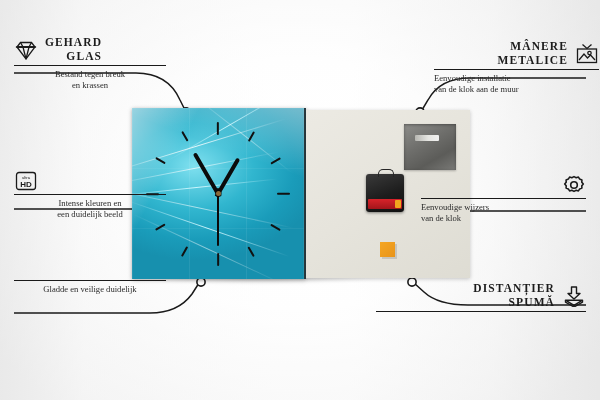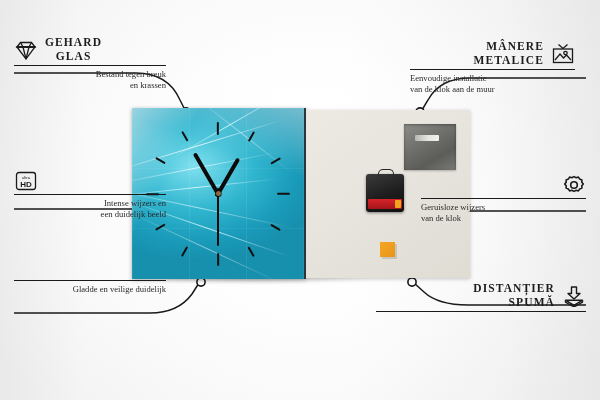--- a/index.html
+++ b/index.html
@@ -30,22 +30,22 @@
     font-size:11.5px;font-weight:bold;letter-spacing:1.1px;
     color:#1c1c1c;line-height:13.5px;text-transform:uppercase;
     white-space:pre-line;
   }
   .feat-rule{height:1px;background:#1a1a1a;margin-top:2px;}
   .feat-desc{
     font-size:8.6px;color:#2b2b2b;line-height:11.2px;
     margin-top:3px;white-space:pre-line;
   }
   .left .feat-head{justify-content:flex-start;}
-  .left .feat-title{text-align:center;}
-  .left .feat-desc{text-align:right;}
+  .left .feat-title{text-align:right;}
+  .left .feat-desc{text-align:center;}
   .right .feat-head{justify-content:flex-end;flex-direction:row;}
   .right .feat-title{text-align:right;}
   .right .feat-desc{text-align:left;}
 
   .ico{width:24px;height:22px;flex:0 0 auto;display:block;}
 
   
   #product{position:absolute;left:132px;top:108px;width:338px;height:180px;}
   #clock-shadow{
     position:absolute;left:0;top:168px;width:338px;height:16px;
@@ -214,30 +214,30 @@
 
   <div class="feature left" style="left:14px;top:170px;width:152px;">
     <div class="feat-head">
       <svg class="ico" viewBox="0 0 24 22">
         <rect x="2.5" y="2.5" width="19" height="17" rx="2.5" fill="none" stroke="#1a1a1a" stroke-width="1.3"></rect>
         <text x="12" y="9.4" font-family="Liberation Sans, sans-serif" font-size="4.2" text-anchor="middle" fill="#1a1a1a">ultra</text>
         <text x="12" y="17" font-family="Liberation Sans, sans-serif" font-size="8" font-weight="bold" text-anchor="middle" fill="#1a1a1a">HD</text>
       </svg>
     </div>
     <div class="feat-rule" style="width:152px;"></div>
-    <div class="feat-desc">Intense wijzers en
+    <div class="feat-desc">Intense kleuren en
 een duidelijk beeld</div>
   </div>
 
   <div class="feature left" style="left:14px;top:278px;width:152px;">
     <div class="feat-rule" style="width:152px;"></div>
     <div class="feat-desc">Gladde en veilige duidelijk</div>
   </div>
 
-  <div class="feature right" style="right:25px;top:40px;width:165px;">
+  <div class="feature right" style="right:1px;top:40px;width:165px;">
     <div class="feat-head">
       <div class="feat-title">MÂNERE
 METALICE</div>
       <svg class="ico" viewBox="0 0 24 22">
         <g fill="none" stroke="#1a1a1a" stroke-width="1.3">
           <rect x="2.5" y="6" width="19" height="13.5"></rect>
           <path d="M7.5 1.5 L12 5.5 L16.5 1.5"></path>
           <path d="M4 17 L9 11 L12.5 15 L15.5 12 L20 17"></path>
           <circle cx="14.5" cy="10" r="1.7"></circle>
         </g>
@@ -251,21 +251,21 @@
   <div class="feature right" style="right:14px;top:174px;width:165px;">
     <div class="feat-head">
       <svg class="ico" viewBox="0 0 24 22">
         <g fill="none" stroke="#1a1a1a" stroke-width="1.6" stroke-linejoin="round">
           <path d="M12 2.6 l2.2 1.1 2.2 -0.6 1.3 2 2.2 0.8 -0.1 2.3 1.5 1.8 -1.5 1.8 0.1 2.3 -2.2 0.8 -1.3 2 -2.2 -0.6 -2.2 1.1 -2.2 -1.1 -2.2 0.6 -1.3 -2 -2.2 -0.8 0.1 -2.3 -1.5 -1.8 1.5 -1.8 -0.1 -2.3 2.2 -0.8 1.3 -2 2.2 0.6 Z"></path>
           <circle cx="12" cy="11" r="3.3"></circle>
         </g>
       </svg>
     </div>
     <div class="feat-rule" style="width:165px;"></div>
-    <div class="feat-desc">Geruisloze wijzers
+    <div class="feat-desc">Eenvoudige wijzers
 van de klok</div>
   </div>
 
   <div class="feature right" style="right:14px;top:282px;width:210px;">
     <div class="feat-head">
       <div class="feat-title">DISTANȚIER
 SPUMĂ</div>
       <svg class="ico" viewBox="0 0 24 22">
         <g fill="none" stroke="#1a1a1a" stroke-width="1.4" stroke-linejoin="round">
           <path d="M9.5 2 L14.5 2 L14.5 8.5 L18 8.5 L12 14 L6 8.5 L9.5 8.5 Z"></path>

